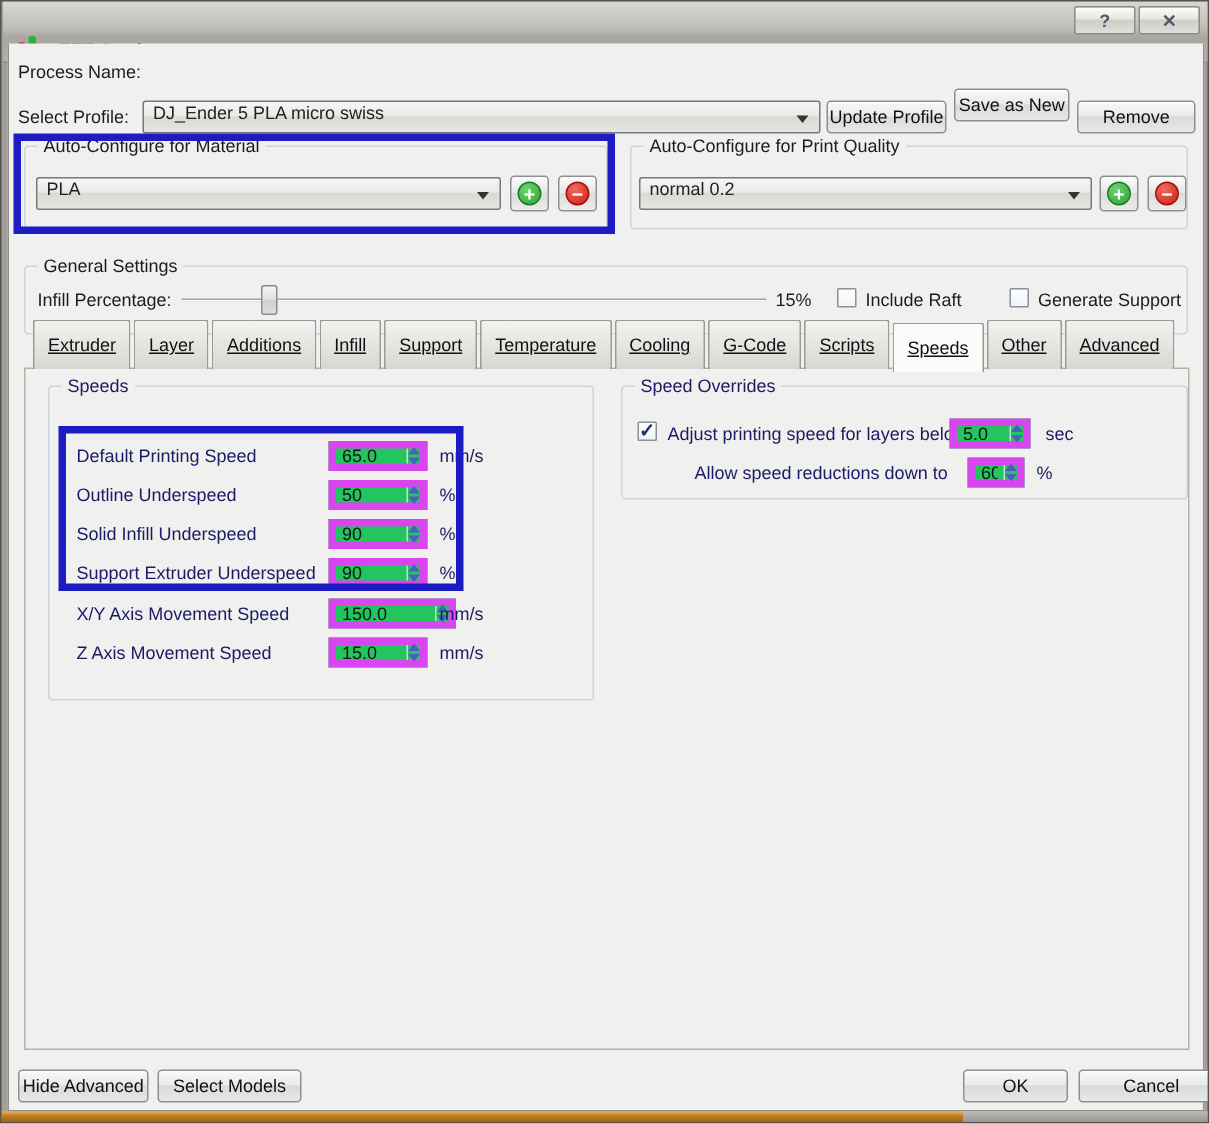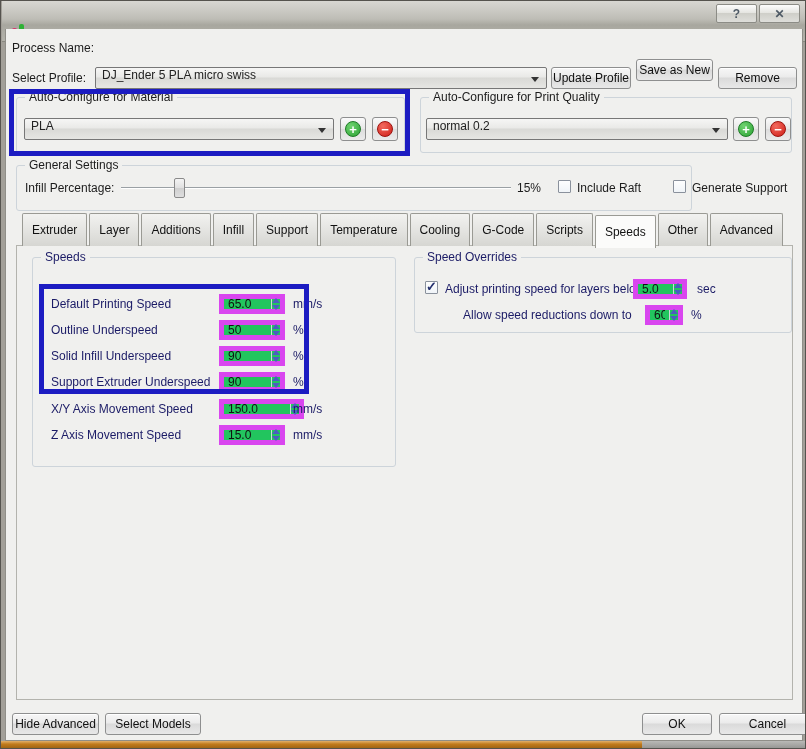--- a/index.html
+++ b/index.html
@@ -58,21 +58,21 @@
 
   
   .cb { position:absolute; width:13px; height:13px; border:1px solid #8a919c; border-radius:1px;
     background:linear-gradient(#fefefe,#f0f4f8); }
   .cb.checked::after { content:"✓"; position:absolute; left:0px; top:-3px; font-size:13px; font-weight:bold; color:#24306e; }
 
   
   .tabs { position:absolute; left:16px; top:196px; height:21px; display:flex; align-items:flex-end; z-index:3; }
   .tab { height:21px; padding:16px 9px; margin-right:2px; display:flex; align-items:center;
     border:1px solid #9a9a94; border-bottom:none; border-radius:2px 2px 0 0;
-    background:linear-gradient(#f2f2f0,#e3e3e0 55%,#d6d6d2); color:#111; cursor:default; white-space:nowrap; }
+    background:linear-gradient(#f2f2f0,#e3e3e0 55%,#d6d6d2); color:#111; cursor:default; white-space:nowrap;text-decoration:underline; }
   .tab.active { height:25px; margin-bottom:-2px; background:#fbfbfa; position:relative; z-index:4; }
   .tab-panel { position:absolute; left:10px; top:216px; width:777px; height:455px; border:1px solid #b3b3ad; background:#f0f0ee; }
 
   
   .spin { position:absolute; height:20px; border:5px solid #d946ef; background:#22c55e; display:flex; }
   .spin input { border:none; outline:none; flex:1 1 auto; min-width:0; padding:0 4px; font:12px "Liberation Sans",sans-serif; color:#111; background:transparent; }
   .spin-arrows { width:15px; border-left:1px solid #d4d6da; display:flex; flex-direction:column; align-items:center; justify-content:center; gap:2px; }
   .arr-up { width:0; height:0; border-left:4px solid transparent; border-right:4px solid transparent; border-bottom:5px solid #4a5fc0; }
   .arr-dn { width:0; height:0; border-left:4px solid transparent; border-right:4px solid transparent; border-top:5px solid #4a5fc0; }
 
@@ -141,21 +141,21 @@
       <span>normal 0.2</span>
       <span class="combo-arrow"></span>
     </div>
     <div class="pm-btn" style="left:727px;top:88px">
       <span class="pm pm-plus">+</span>
     </div>
     <div class="pm-btn" style="left:759px;top:88px">
       <span class="pm pm-minus">−</span>
     </div>
 
-    <div class="group" style="left:10px;top:136px;width:676px;height:46px">
+    <div class="group" style="left:10px;top:148px;width:776px;height:46px">
       <span class="group-title lbl">General Settings</span>
       <span class="abs lbl" style="left:8px;top:15px">Infill Percentage:</span>
       <div class="slider" style="left:104px;top:12px;width:390px">
         <div class="slider-track"></div>
         <div class="slider-handle" style="left:53px"></div>
       </div>
       <span class="abs lbl" style="left:500px;top:15px">15%</span>
       <span class="cb" style="left:541px;top:14px"></span>
       <span class="abs lbl" style="left:560px;top:15px">Include Raft</span>
       <span class="cb" style="left:656px;top:14px"></span>

